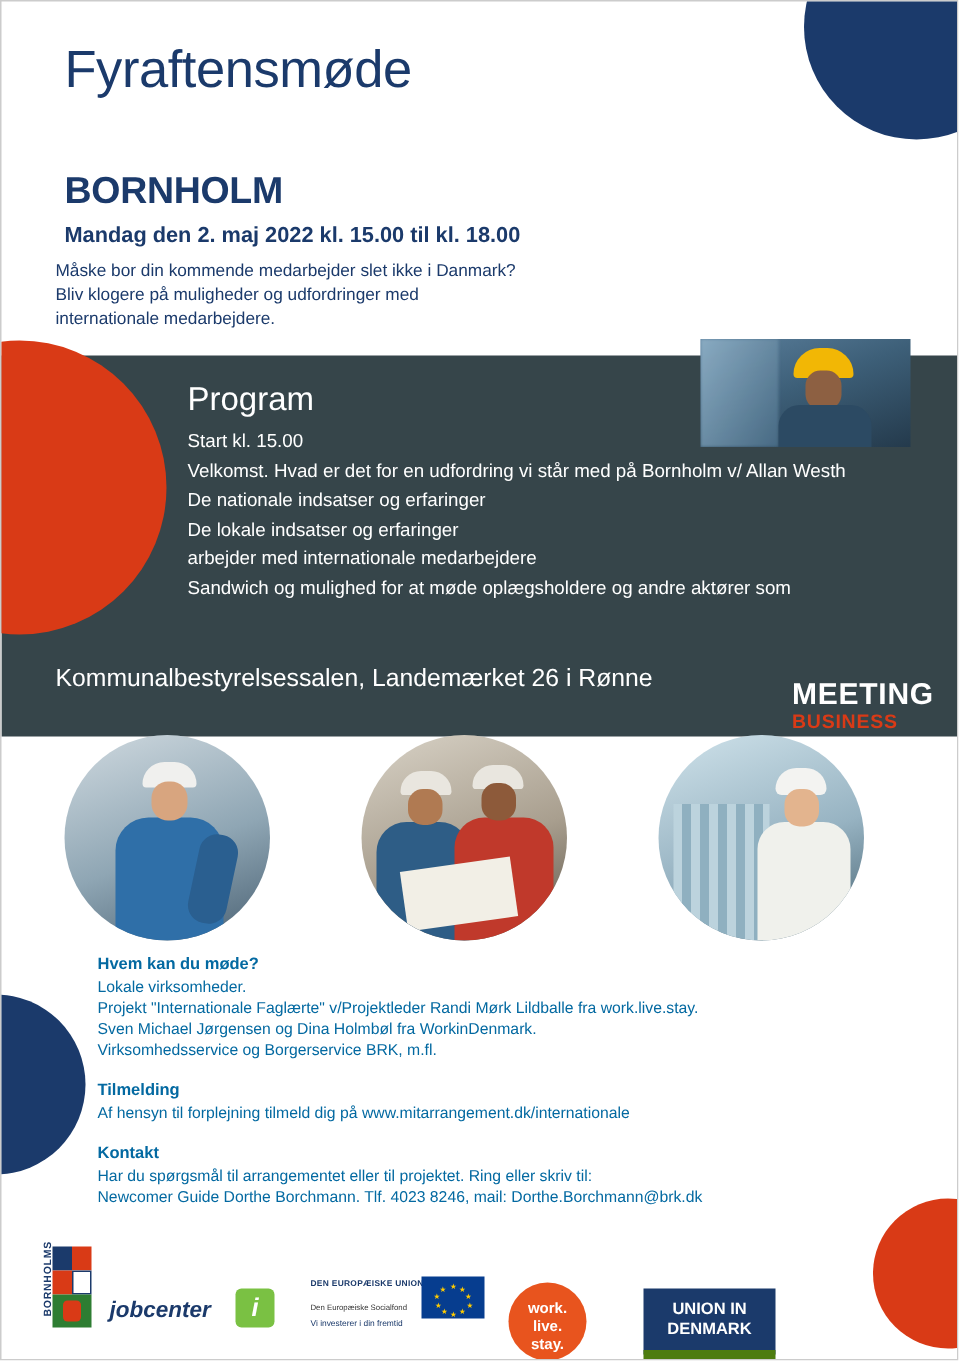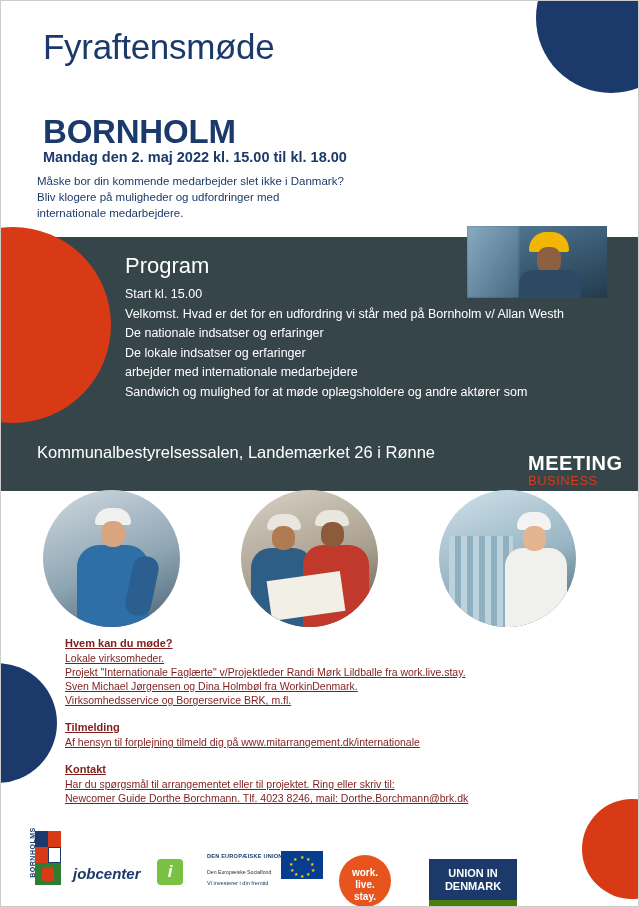--- a/index.html
+++ b/index.html
@@ -58,21 +58,21 @@
     font-size: 35px; font-weight: normal; color: #1b3a6b;
     letter-spacing: -0.3px;
   }
   .h-sub1 {
     position: absolute; top: 84px; left: 42px;
     font-size: 25.5px; font-weight: bold; color: #d93a16;
     letter-spacing: -0.2px;
   }
   .h-sub2 {
     position: absolute; top: 112px; left: 42px;
-    font-size: 33px; font-weight: bold; color: #1b3a6b;
+    font-size: 25px; font-weight: bold; color: #1b3a6b;
     letter-spacing: -0.2px;
   }
   .h-date {
     position: absolute; top: 148px; left: 42px;
     font-size: 14.5px; font-weight: bold; color: #1b3a6b;
   }
   .h-body {
     position: absolute; top: 172px; left: 36px;
     font-size: 11.5px; color: #1b3a6b; line-height: 16px;
     width: 420px;
@@ -123,21 +123,21 @@
 
   .venue {
     position: absolute; top: 442px; left: 36px;
     font-size: 16.5px; color: #ffffff; font-weight: normal;
   }
   .meeting-block {
     position: absolute; top: 452px; left: 527px;
     text-align: left;
   }
   .meeting-1 { font-size: 20px; font-weight: bold; color: #ffffff; letter-spacing: .5px; line-height: 20px;}
-  .meeting-2 { font-size: 13px; font-weight: normal; color: #d93a16; letter-spacing: .5px; line-height: 15px;}
+  .meeting-2 { font-size: 13px; font-weight: bold; color: #d93a16; letter-spacing: .5px; line-height: 15px;}
 
   
   .cphoto {
     position: absolute; top: 489px;
     width: 137px; height: 137px; border-radius: 50%;
     overflow: hidden;
   }
   .cphoto.p1 { left: 42px; background: linear-gradient(160deg,#cfd9df 0%,#8fa6b4 55%,#4a6173 100%); }
   .cphoto.p2 { left: 240px; background: linear-gradient(160deg,#d8d2c6 0%,#a99f8f 55%,#5c5448 100%); }
   .cphoto.p3 { left: 438px; background: linear-gradient(160deg,#cfe2ea 0%,#97b3c2 55%,#44606f 100%); }
@@ -156,21 +156,21 @@
   .p2 .faceB   { left: 80px; top: 32px; width: 23px; height: 25px; background: #8d5a3a; border-radius: 10px; }
   .p2 .torsoB  { left: 62px; top: 55px; width: 66px; height: 82px; background: #c0392b; border-radius: 20px 20px 0 0; }
   .p2 .paper   { left: 28px; top: 86px; width: 74px; height: 40px; background: #f2efe6; transform: rotate(-8deg); }
   
   .p3 .bottles { left: 10px; top: 46px; width: 64px; height: 91px; background: repeating-linear-gradient(90deg,#bcd3dd 0 6px,#8fb0c0 6px 12px); }
   .p3 .cap     { left: 78px; top: 22px; width: 34px; height: 18px; background: #f3f3f1; border-radius: 17px 17px 5px 5px; }
   .p3 .face    { left: 84px; top: 36px; width: 23px; height: 25px; background: #e3b48e; border-radius: 10px; }
   .p3 .coat    { left: 66px; top: 58px; width: 62px; height: 79px; background: #f0f1ec; border-radius: 18px 18px 0 0; }
 
   
-  .lower { position: absolute; left: 64px; top: 636px; width: 520px; color: #7f1d1d; text-decoration: underline; }
+  .lower { position: absolute; left: 64px; top: 636px; width: 520px; color: #0369a1; }
   .lw-head { font-size: 11px; font-weight: bold; margin: 0 0 2px 0; }
   .lw-line { font-size: 10.5px; line-height: 14px; }
   .lw-gap { height: 14px; }
 
   
   .footer { position: absolute; left: 0; top: 826px; width: 639px; height: 81px; }
   .logo-bornholm {
     position: absolute; left: 16px; top: 2px; width: 44px; height: 70px;
   }
   .lb-text {

